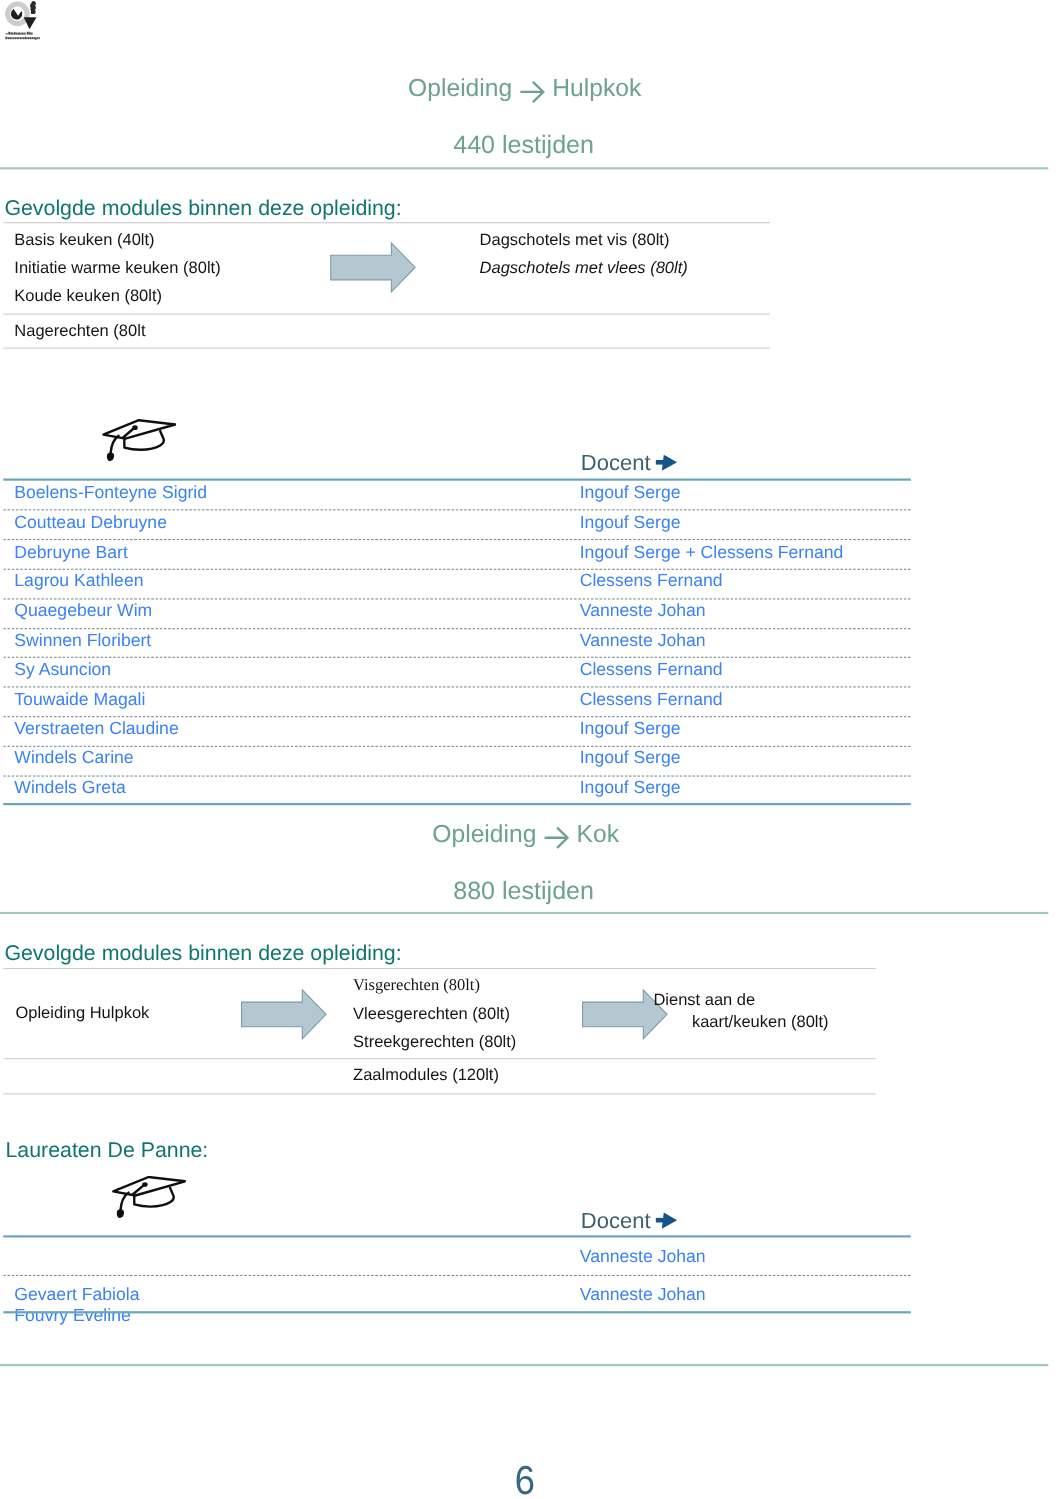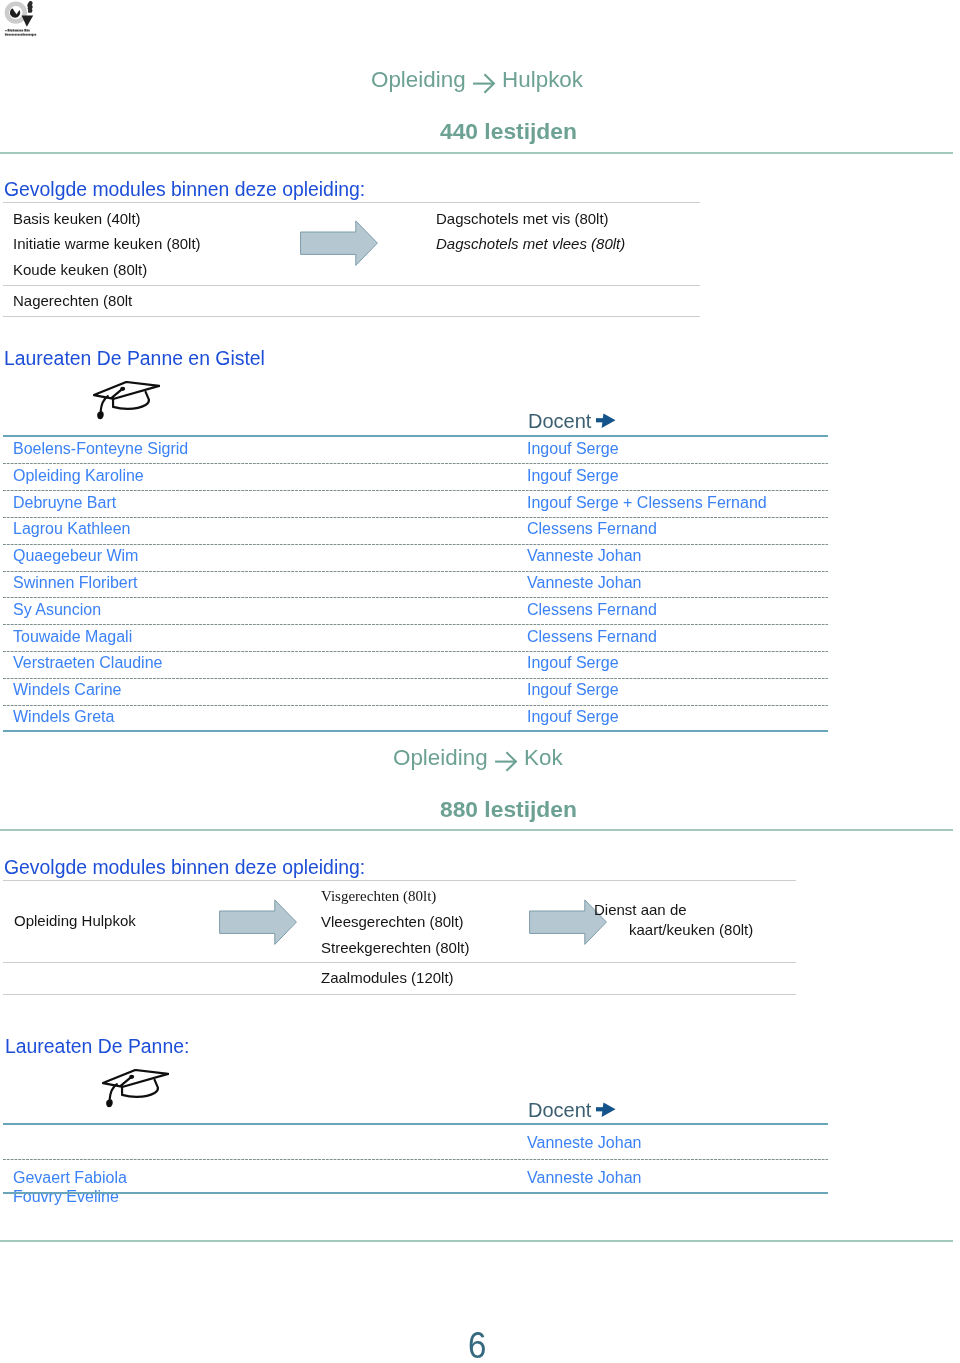--- a/index.html
+++ b/index.html
@@ -5,22 +5,22 @@
 <style>
   html,body{margin:0;padding:0;}
   body{width:960px;height:1363px;background:#ffffff;
        font-family:"Liberation Sans",sans-serif;position:relative;overflow:hidden;}
   .page{position:absolute;left:0;top:0;width:960px;height:1363px;transform:translateZ(0);}
   .abs{position:absolute;}
 
   .logo{position:absolute;left:0px;top:0px;width:40px;height:38px;}
 
   .h-green{position:absolute;color:#6ca193;font-size:22.4px;font-weight:400;white-space:nowrap;}
-  .h-hours{position:absolute;color:#6ca193;font-size:22.8px;font-weight:700;white-space:nowrap;margin-left:28px;}
-  .h-blue {position:absolute;color:#1d4ed8;font-size:19.4px;font-weight:400;white-space:nowrap;}
+  .h-hours{position:absolute;color:#6ca193;font-size:22.8px;font-weight:400;white-space:nowrap;}
+  .h-blue {position:absolute;color:#0f766e;font-size:19.4px;font-weight:400;white-space:nowrap;}
 
   .rule-green{position:absolute;height:1.6px;background:#a3c8bc;}
   .rule-gray {position:absolute;height:1px;background:#cdcdcd;}
   .rule-blue {position:absolute;height:1.8px;background:#6aa6ba;}
   .rule-dash {position:absolute;height:1px;
       background-image:linear-gradient(to right,#7e8f90 0,#7e8f90 2.45px,transparent 2.45px,transparent 3.85px);
       background-size:3.85px 1px;background-repeat:repeat-x;}
 
   .m {position:absolute;color:#151515;font-size:15px;white-space:nowrap;}
   .n {position:absolute;color:#3b82f6;font-size:16px;white-space:nowrap;}
@@ -102,21 +102,20 @@
   <div class="abs" style="left:300px;top:220px;">
     <svg width="80" height="48" viewBox="0 0 80 48">
       <path d="M0.6 12.0 L55.8 12.0 L55.8 0.9 L77.4 23.1 L55.8 45.4 L55.8 34.4 L0.6 34.4 Z" fill="#b5c8d1" stroke="#7d9cab" stroke-width="1" stroke-linejoin="miter"></path>
     </svg>
   </div>
 
   <div class="rule-gray" style="left:3px;top:285px;width:697px;"></div>
   <div class="m" style="left:13px;top:292px;">Nagerechten (80lt</div>
   <div class="rule-gray" style="left:3px;top:316px;width:697px;"></div>
 
-  <div class="h-blue" style="left:4px;top:347px;">Laureaten De Panne en Gistel</div>
 
   <div class="abs" style="left:93px;top:381px;">
     <svg width="67" height="40" viewBox="0 0 67 40">
       <g fill="none" stroke="#0f0f0f" stroke-width="2.2" stroke-linecap="round" stroke-linejoin="round">
         <path d="M0.9 14.1 L33.2 1.0 L66.2 4.9 L21.0 17.8 Z"></path>
         <path d="M20.0 16.2 L20.1 25.9 Q27.5 28.0 35.0 27.9 Q46.0 27.8 52.6 24.0 Q56.4 21.7 55.9 18.6 L52.6 10.9"></path>
         <path d="M14.8 15.2 Q8.6 19.5 7.6 30.6"></path>
         <path d="M18.9 16.7 L28.2 8.8"></path>
       </g>
       <ellipse cx="29.7" cy="7.8" rx="2.5" ry="2.1" fill="#0f0f0f"></ellipse>
@@ -131,21 +130,21 @@
           <path d="M7.6 1.2 L20.0 8.3 L5.8 16.1 Z"></path>
         </g>
       </svg>
   </div>
 
   <div id="tbl1">
       <div class="rule-blue" style="left:3px;top:435px;width:825px;"></div>
       <div class="n" style="left:13px;top:440.0px;">Boelens-Fonteyne Sigrid</div>
       <div class="n" style="left:527px;top:440.0px;">Ingouf Serge</div>
       <div class="rule-dash" style="left:3px;top:463.3px;width:825px;"></div>
-      <div class="n" style="left:13px;top:466.8px;">Opleiding Karoline</div>
+      <div class="n" style="left:13px;top:466.8px;">Coutteau Debruyne</div>
       <div class="n" style="left:527px;top:466.8px;">Ingouf Serge</div>
       <div class="rule-dash" style="left:3px;top:490.1px;width:825px;"></div>
       <div class="n" style="left:13px;top:493.6px;">Debruyne Bart</div>
       <div class="n" style="left:527px;top:493.6px;">Ingouf Serge + Clessens Fernand</div>
       <div class="rule-dash" style="left:3px;top:516.9px;width:825px;"></div>
       <div class="n" style="left:13px;top:520.4px;">Lagrou Kathleen</div>
       <div class="n" style="left:527px;top:520.4px;">Clessens Fernand</div>
       <div class="rule-dash" style="left:3px;top:543.7px;width:825px;"></div>
       <div class="n" style="left:13px;top:547.2px;">Quaegebeur Wim</div>
       <div class="n" style="left:527px;top:547.2px;">Vanneste Johan</div>

